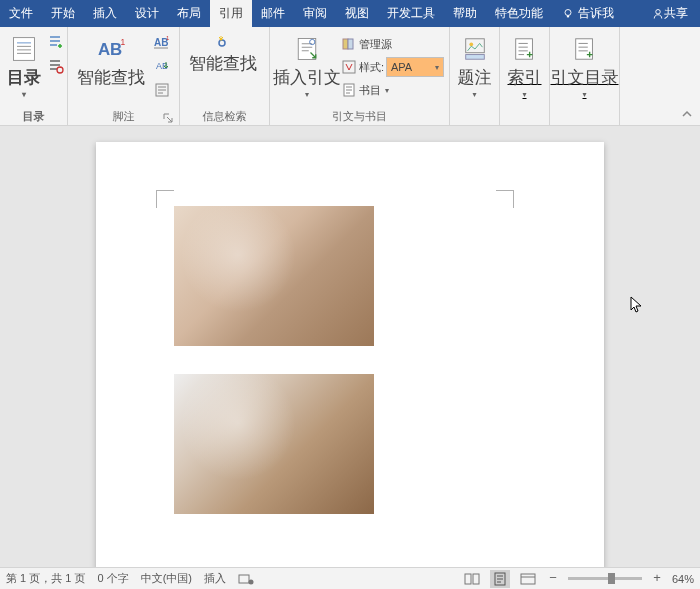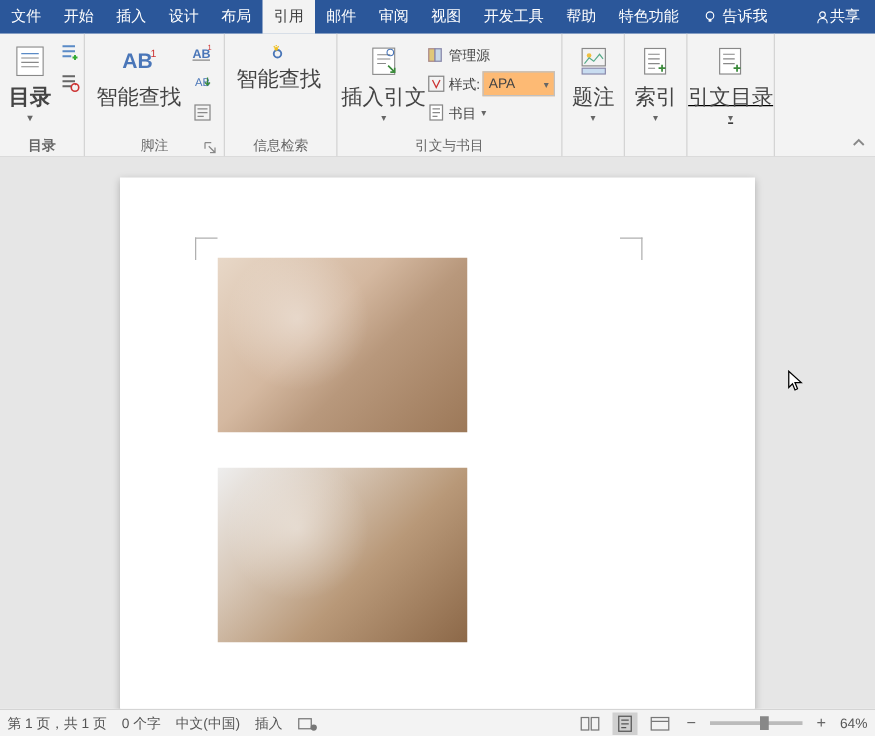--- a/index.html
+++ b/index.html
@@ -249,21 +249,21 @@
               <rect x="4" y="20" width="20" height="5" fill="#c8dcf0" stroke="#88a"></rect>
             </svg>
         </div>
         <div class="lbl">题注</div>
         <div class="drop">▾</div>
       </div>
     </div>
     <div class="group-label" style="visibility:hidden;">.</div>
   </div>
 
-  <div class="group" style="width:50px;">
+  <div class="group" style="width:50px;text-decoration:underline;">
     <div class="group-body">
       <div class="bigbtn">
         <div class="ico">
           <svg width="26" height="26" viewBox="0 0 28 28">
               <rect x="4" y="3" width="18" height="22" fill="#fff" stroke="#888"></rect>
               <path d="M7 8h10M7 12h10M7 16h10M7 20h6" stroke="#888"></path>
               <path d="M19 17v6M16 20h6" stroke="#3a8a3a" stroke-width="1.5"></path>
             </svg>
         </div>
         <div class="lbl">索引</div>

